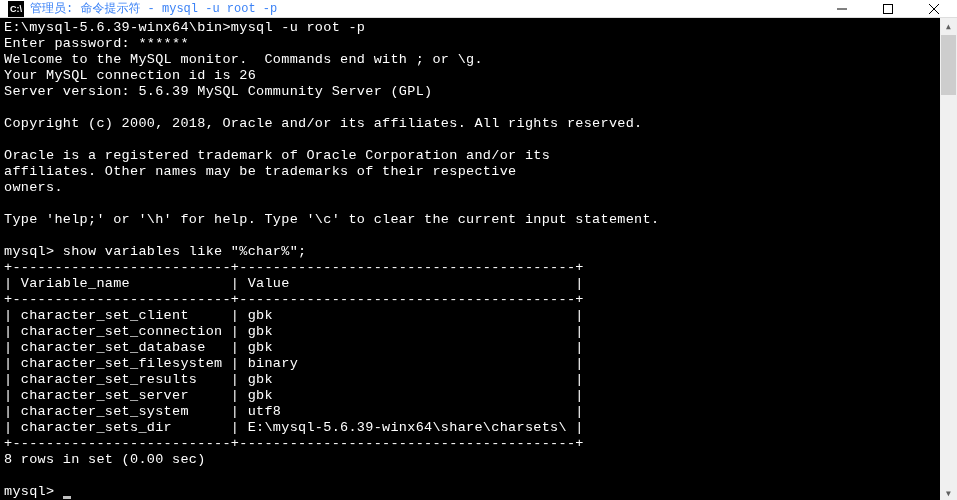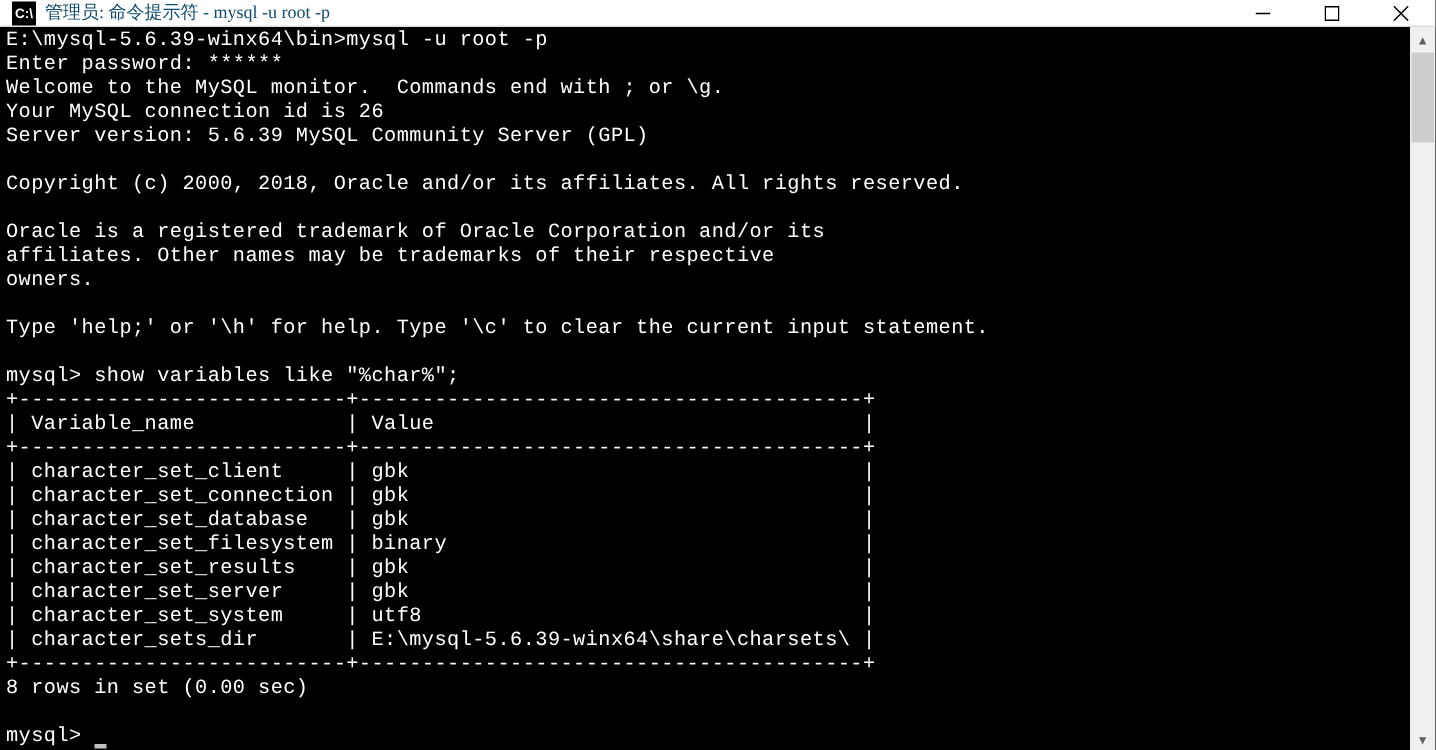--- a/index.html
+++ b/index.html
@@ -34,22 +34,22 @@
       font-size: 9px;
       font-weight: bold;
       display: flex;
       align-items: center;
       justify-content: center;
       font-family: sans-serif;
     }
     .titlebar-text {
       flex: 1;
       font-size: 12px;
-      font-family: Liberation Serif, serif;
-      color: #0c4a6e;
+      font-family: Liberation Mono, monospace;
+      color: #3b82f6;
     }
     .titlebar-buttons {
       display: flex;
       height: 100%;
     }
     .titlebar-btn {
       width: 46px;
       height: 100%;
       display: flex;
       align-items: center;

